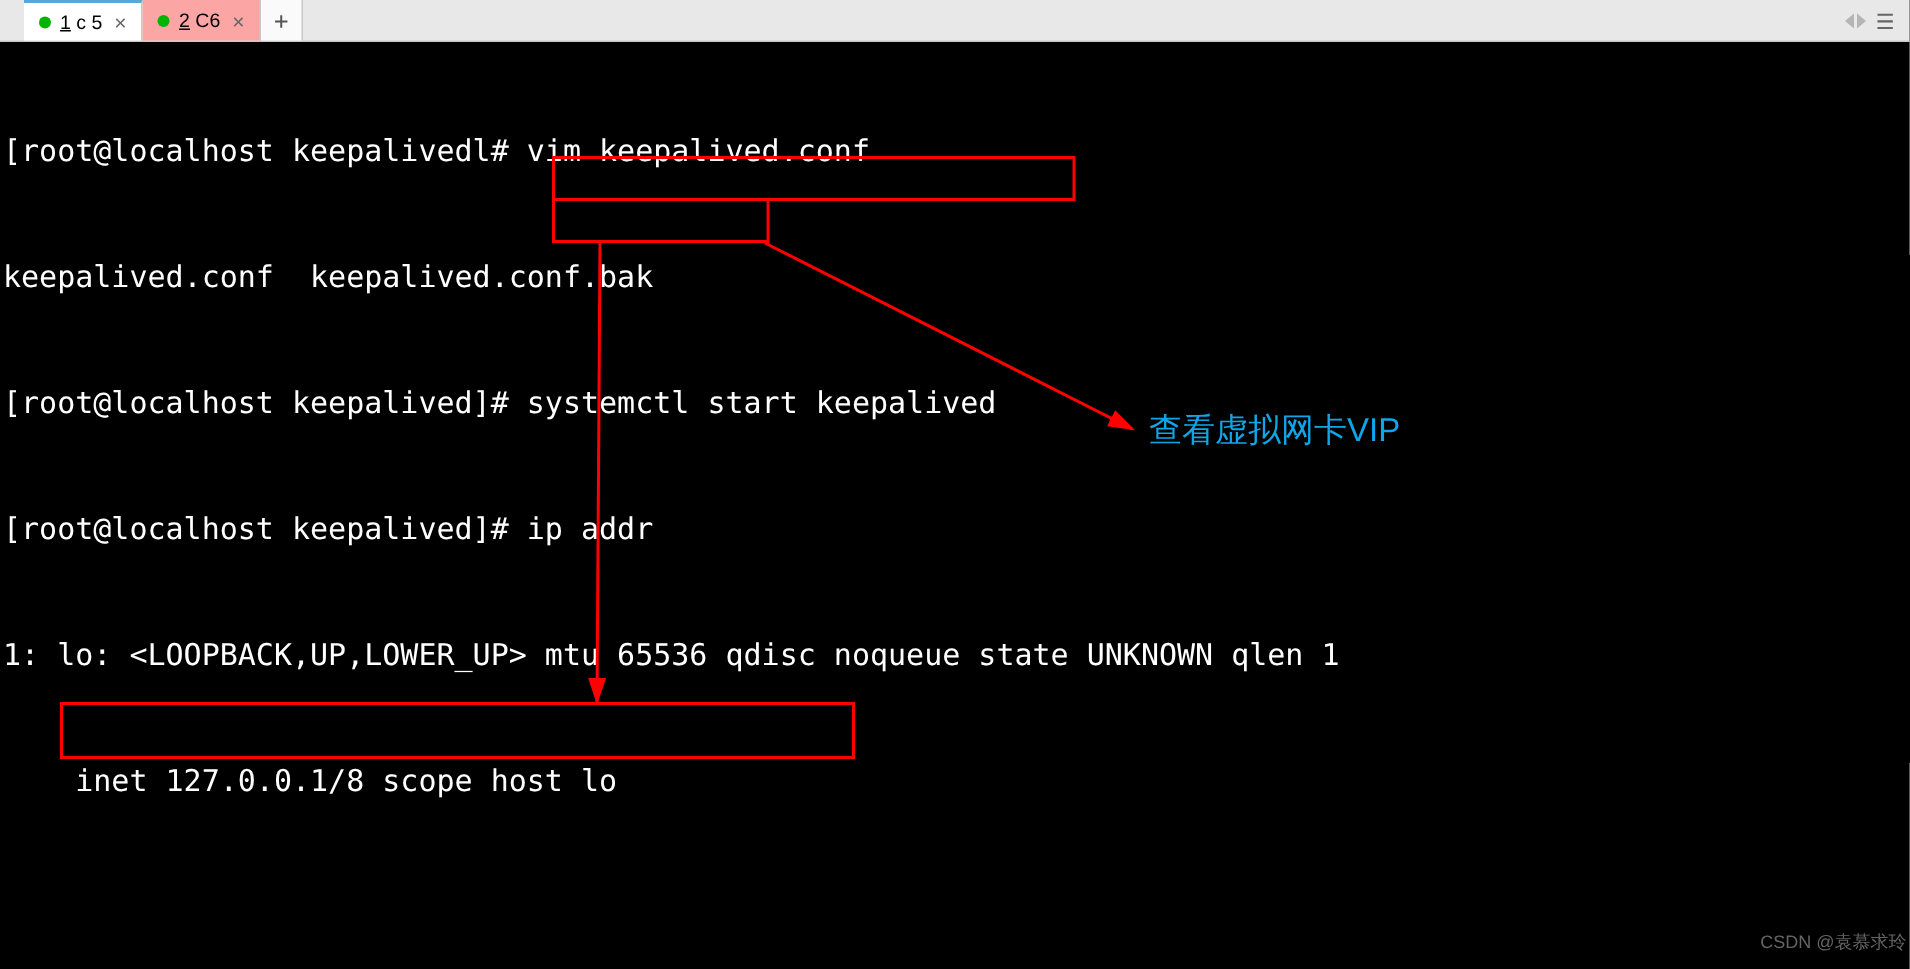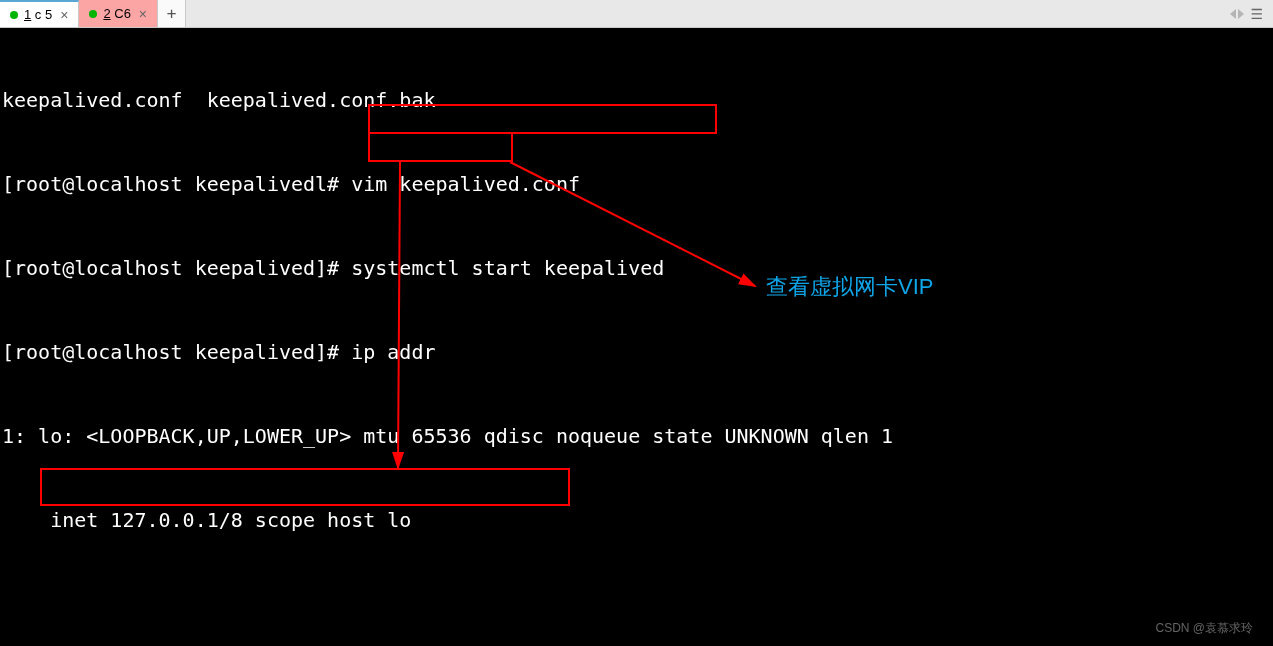--- a/index.html
+++ b/index.html
@@ -10,20 +10,21 @@
     background: #f0f0f0;
     overflow: hidden;
     position: relative;
   }
   .tabbar {
     height: 28px;
     background: #e8e8e8;
     display: flex;
     align-items: stretch;
     border-bottom: 1px solid #c8c8c8;
+    padding-left: 16px;
   }
   .tab {
     display: flex;
     align-items: center;
     padding: 0 8px 0 10px;
     border-right: 1px solid #c8c8c8;
     font-size: 13px;
     font-family: "Segoe UI", sans-serif;
     background: #fca5a5;
     cursor: pointer;
@@ -94,21 +95,21 @@
     pointer-events:none;
   }
   svg.arrows {
     position:absolute;
     left:0;top:0;
     width:1273px;height:618px;
     pointer-events:none;
   }
   .watermark{
     position:absolute;
-    right:20px; bottom:4px;
+    right:2px; bottom:4px;
     font-family:sans-serif;
     font-size:12px;
     color:#9a9a9a;
     opacity:.65;
   }
 </style>
 </head>
 <body>
 
 <div class="tabbar">
@@ -124,22 +125,22 @@
   </div>
   <div class="tab-add">+</div>
   <div class="tabbar-right">
     <span class="navtri left"></span>
     <span class="navtri right"></span>
     <span class="menu-icon">☰</span>
   </div>
 </div>
 
 <div class="terminal">
+  <div class="line">[root@localhost keepalivedl# vim keepalived.conf</div>
   <div class="line">keepalived.conf  keepalived.conf.bak</div>
-  <div class="line">[root@localhost keepalivedl# vim keepalived.conf</div>
   <div class="line">[root@localhost keepalived]# systemctl start keepalived</div>
   <div class="line">[root@localhost keepalived]# ip addr</div>
   <div class="line">1: lo: &lt;LOOPBACK,UP,LOWER_UP&gt; mtu 65536 qdisc noqueue state UNKNOWN qlen 1</div>
   <div class="line">    inet 127.0.0.1/8 scope host lo</div>
   
   
   
   
   
   

